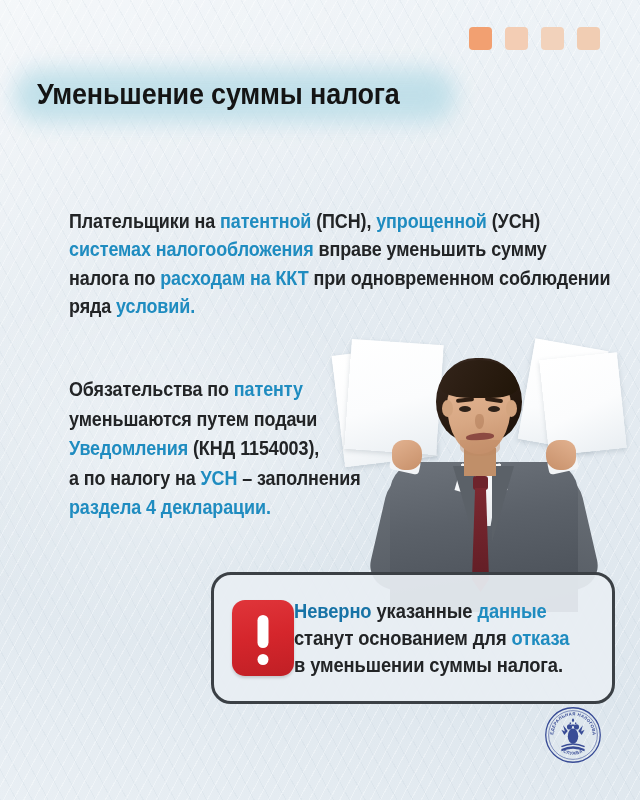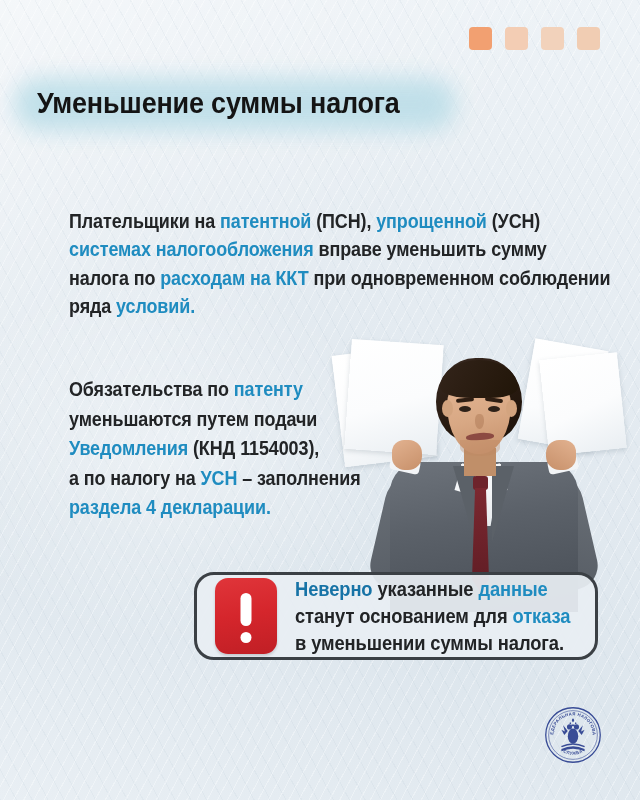--- a/index.html
+++ b/index.html
@@ -60,21 +60,21 @@
   .sq {
     width: 23px;
     height: 23px;
     border-radius: 4px;
   }
 
   
   .title-wrap {
     position: absolute;
     left: 24px;
-    top: 82px;
+    top: 73px;
     z-index: 6;
   }
   .title-glow {
     position: absolute;
     left: -10px;
     top: -4px;
     right: -14px;
     bottom: -4px;
     border-radius: 26px;
     background: #bfdfe9;
@@ -221,33 +221,32 @@
     transform: rotate(-13deg);
   }
   .cuff-l { left: 60px;  top: 122px; width: 30px; height: 14px; background: #f2f4f6; border-radius: 4px; transform: rotate(12deg); }
   .cuff-r { left: 218px; top: 122px; width: 30px; height: 14px; background: #f2f4f6; border-radius: 4px; transform: rotate(-12deg); }
   .hand-l { left: 62px;  top: 104px; width: 30px; height: 30px; background: linear-gradient(150deg,#e2b290,#c7906a); border-radius: 40% 44% 46% 42%; }
   .hand-r { left: 216px; top: 104px; width: 30px; height: 30px; background: linear-gradient(210deg,#e2b290,#c7906a); border-radius: 44% 40% 42% 46%; }
 
   
   .warn {
     position: absolute;
-    left: 194px;
+    left: 211px;
     top: 572px;
     width: 404px;
-    height: 88px;
+    height: 132px;
     box-sizing: border-box;
     z-index: 7;
     border: 3px solid #3b4045;
     border-radius: 20px;
     background: rgba(232,238,243,.93);
     display: flex;
     align-items: center;
     padding: 0 16px 0 18px;
-    gap: 18px;
   }
   .warn-icon {
     flex: 0 0 auto;
     width: 62px;
     height: 76px;
     border-radius: 13px;
     background: linear-gradient(170deg, #e0353a 0%, #d5262c 48%, #c01f25 100%);
     position: relative;
     box-shadow: 0 2px 3px rgba(0,0,0,.16);
   }

